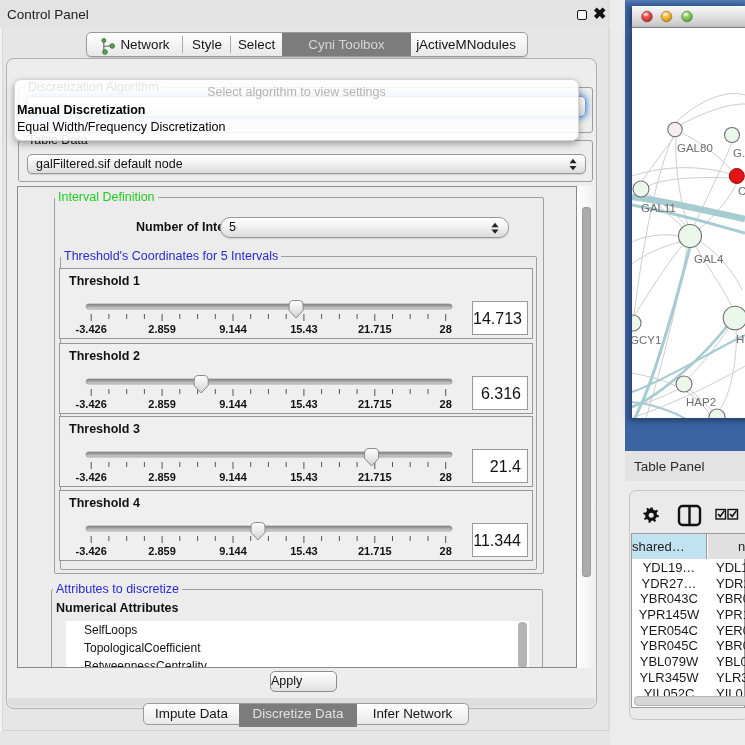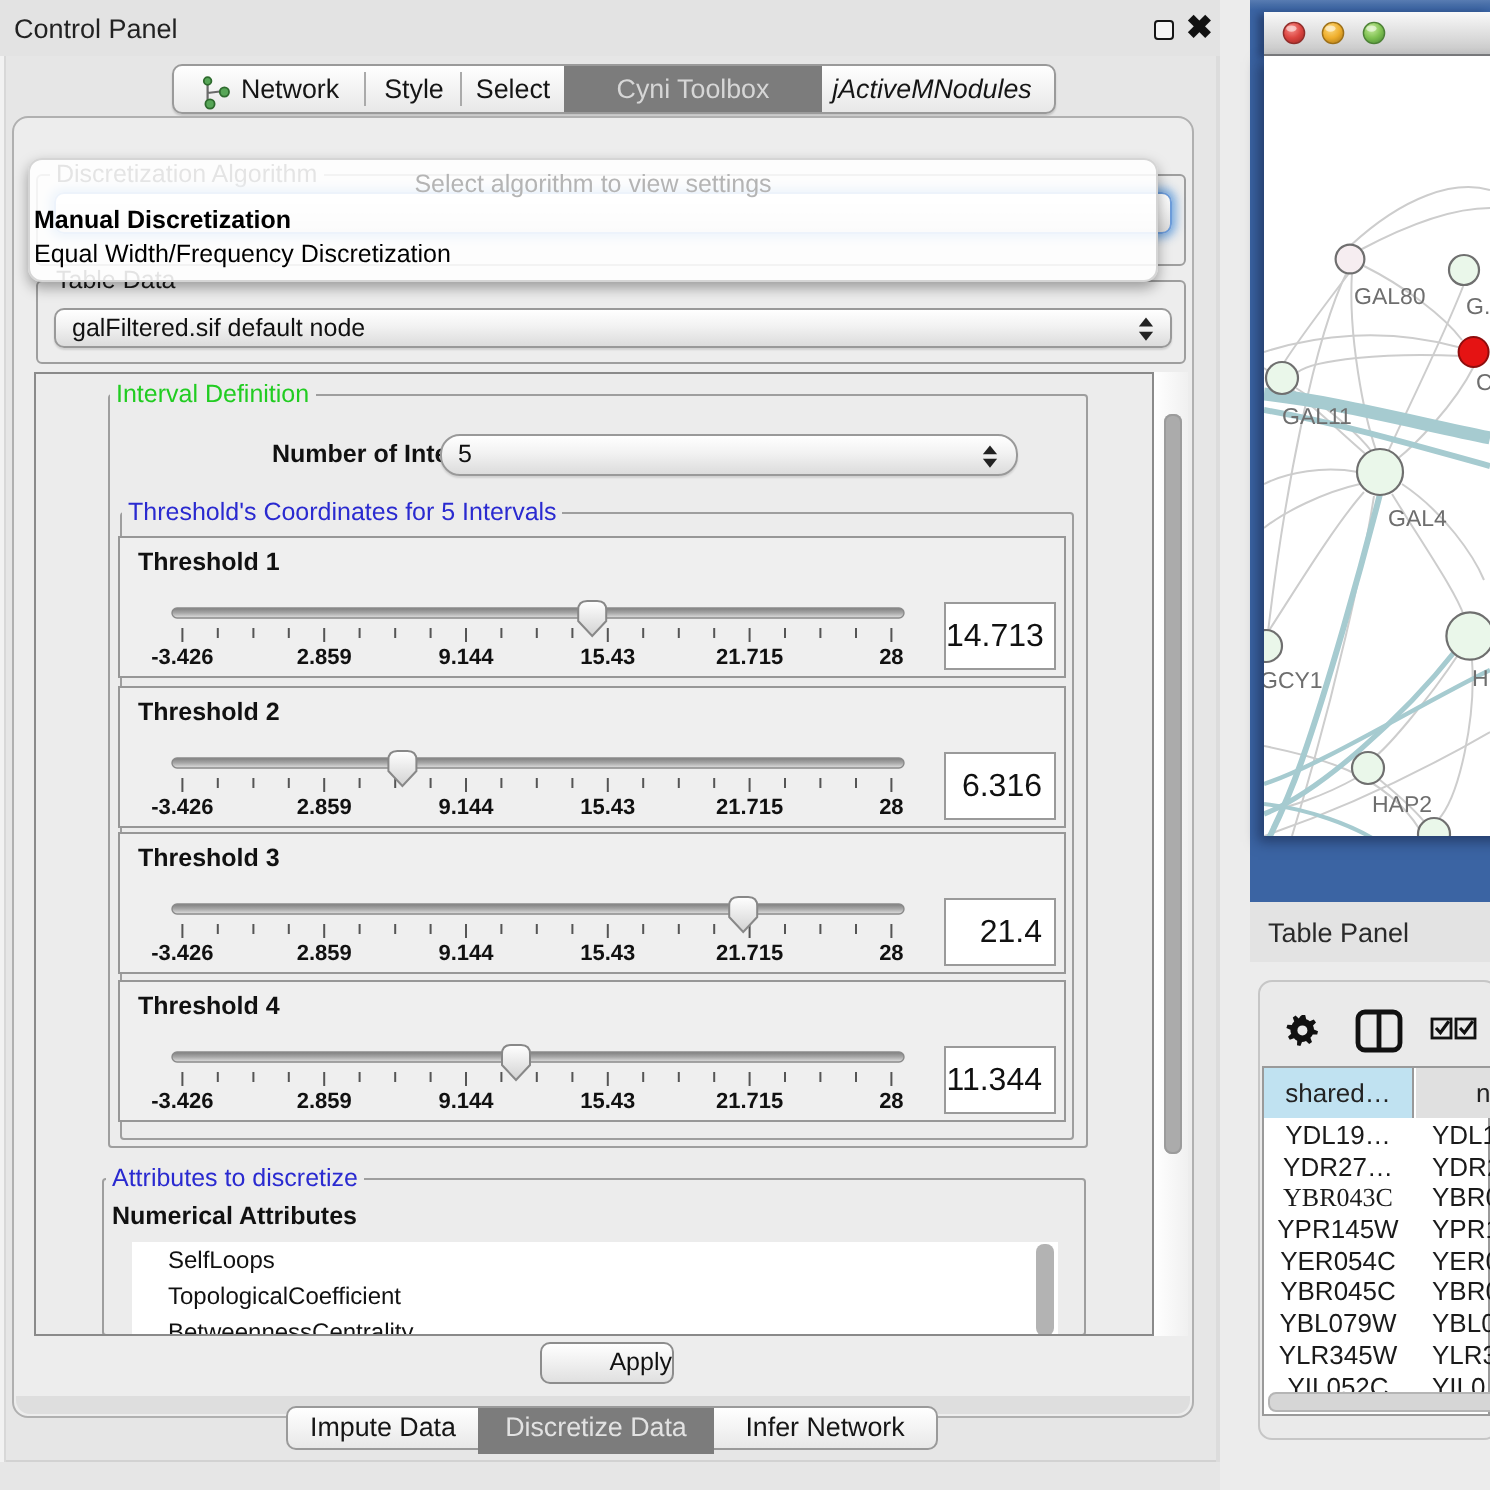--- a/index.html
+++ b/index.html
@@ -28,21 +28,21 @@
   
   .sbtrack-v { position:absolute; background:linear-gradient(90deg,#ffffff,#f0f0f0); }
   .sbthumb { position:absolute; background:#aeaeae; border-radius:4px; }
   
   .tpanel { position:absolute; left:41px; width:474px; height:71px; background:#efefef; border:1px solid #979797; }
   .tpanel b { position:absolute; left:9px; top:5px; font-size:12.5px; color:#111; }
   .ticklab { position:absolute; top:54px; font-size:11px; font-weight:bold; color:#111; transform:translateX(-50%); }
   .valbox { position:absolute; left:412px; top:32px; width:56px; height:34px; background:#fff; border:1px solid #9a9a9a; font-size:16px; color:#111; text-align:right; padding:8px 6px 0 0; }
   
   #numattr-list { position:absolute; background:#fff; font-size:12px; color:#111; }
-  #applybtn { left:263px; top:612px; width:67px; height:21px; background:linear-gradient(#ffffff,#e0e0e0); border:1px solid #8d8d8d; border-radius:5px; text-align:right; font-size:12.5px; line-height:19px; color:#111; }
+  #applybtn { left:263px; top:612px; width:67px; height:21px; background:linear-gradient(#ffffff,#e0e0e0); border:1px solid #8d8d8d; border-radius:5px; text-align:left; font-size:12.5px; line-height:19px; color:#111; }
   
   #bottomtabs { left:143px; top:703px; width:326px; height:22px; background:linear-gradient(#ffffff,#e8e8e8); border:1px solid #9a9a9a; border-radius:5px; }
   
   #popup { left:14px; top:79px; width:565px; height:62px; background:rgba(255,255,255,0.88); border:1px solid #d5d5d5; border-radius:7px; box-shadow:0 3px 7px rgba(0,0,0,0.35); }
   #popup .ph { position:absolute; left:0; right:0; top:5px; text-align:center; color:#b4b4b4; font-size:12.5px; }
   #popup .i1 { position:absolute; left:2px; top:23px; font-size:12.5px; font-weight:bold; color:#000; }
   #popup .i2 { position:absolute; left:2px; top:40px; font-size:12.5px; color:#000; }
   
   #divider { left:610px; top:0; width:15px; height:745px; background:#ececec; }
   #blueframe { left:625px; top:0; width:120px; height:451px; background:linear-gradient(#587cb2 0px,#4a70a9 2px,#3b64a3 5px,#3b64a3 100%); }
@@ -62,21 +62,21 @@
       <span class="t">Control Panel</span>
     </div>
   <div id="floatbtn" class="abs"></div>
   <div id="closebtn" class="abs">✖</div>
 
   <div id="tabstrip" class="abs">
     <span class="seg" style="left:0;width:96px;padding-left:20px;">Network</span>
     <span class="seg" style="left:96px;width:48px;">Style</span>
     <span class="seg" style="left:144px;width:51px;">Select</span>
     <span class="seg" id="seg-cyni" style="left:195px;width:129px;">Cyni Toolbox</span>
-    <span class="seg" style="left:318px;width:122px;font-style:italic;">jActiveMNodules</span>
+    <span class="seg" style="left:318px;width:122px;">jActiveMNodules</span>
     <span class="segdiv" style="left:95px;"></span>
     <span class="segdiv" style="left:143px;"></span>
     <svg style="position:absolute;left:14px;top:3px" width="16" height="19" viewBox="0 0 16 19">
       <path d="M2.8 5 V16 M2.8 10.5 L11 9.5" stroke="#6a6a6a" stroke-width="1.1" fill="none"></path>
       <circle cx="2.8" cy="4.5" r="1.9" fill="#57a657" stroke="#2e6b2e" stroke-width="0.9"></circle>
       <circle cx="4" cy="16" r="2.3" fill="#57a657" stroke="#2e6b2e" stroke-width="0.9"></circle>
       <circle cx="11.2" cy="10" r="2.3" fill="#57a657" stroke="#2e6b2e" stroke-width="0.9"></circle>
     </svg>
   </div>
 
@@ -312,27 +312,27 @@
     <circle cx="11.2" cy="12.2" r="2.5" fill="#eaeaea"></circle>
     <rect x="39" y="3" width="21" height="19" rx="3.5" fill="none" stroke="#111" stroke-width="2.4"></rect>
     <line x1="49.5" y1="3" x2="49.5" y2="22" stroke="#111" stroke-width="2.4"></line>
     <rect x="76" y="6.5" width="9.5" height="9.5" fill="none" stroke="#111" stroke-width="1.4"></rect>
     <path d="M78 11 L80.2 13.4 L84.4 7.6" fill="none" stroke="#111" stroke-width="1.6"></path>
     <rect x="88" y="6.5" width="9.5" height="9.5" fill="none" stroke="#111" stroke-width="1.4"></rect>
     <path d="M90 11 L92.2 13.4 L96.4 7.6" fill="none" stroke="#111" stroke-width="1.6"></path>
   </svg>
 </div>
 <div id="table" class="abs">
-  <div class="hb" style="left:0px; width:75px; background:#c0e2f1; border-right:1px solid #999; text-align:center; line-height:25px; color:#222;">shared…</div>
+  <div class="hb" style="left:0px; width:75px; background:#c0e2f1; border-right:1px solid #999; text-align:left; line-height:25px; color:#222;">shared…</div>
   <div class="hb" style="left:76px; width:38px; background:#e0e0e0; color:#222; line-height:25px; padding-left:30px;">n</div>
   <div class="trow" style="left:0px; top:26px;">YDL19…</div>
   <div class="trow" style="left:84px; top:26px; width:40px; text-align:left;">YDL1</div>
   <div class="trow" style="left:0px; top:42px;">YDR27…</div>
   <div class="trow" style="left:84px; top:42px; width:40px; text-align:left;">YDR2</div>
-  <div class="trow" style="left:0px; top:57px;font-family:Liberation Serif, serif;">YBR043C</div>
+  <div class="trow" style="left:0px; top:57px;">YBR043C</div>
   <div class="trow" style="left:84px; top:57px; width:40px; text-align:left;">YBR0</div>
   <div class="trow" style="left:0px; top:73px;">YPR145W</div>
   <div class="trow" style="left:84px; top:73px; width:40px; text-align:left;">YPR1</div>
   <div class="trow" style="left:0px; top:89px;">YER054C</div>
   <div class="trow" style="left:84px; top:89px; width:40px; text-align:left;">YER0</div>
   <div class="trow" style="left:0px; top:104px;">YBR045C</div>
   <div class="trow" style="left:84px; top:104px; width:40px; text-align:left;">YBR0</div>
   <div class="trow" style="left:0px; top:120px;">YBL079W</div>
   <div class="trow" style="left:84px; top:120px; width:40px; text-align:left;">YBL0</div>
   <div class="trow" style="left:0px; top:136px;">YLR345W</div>

